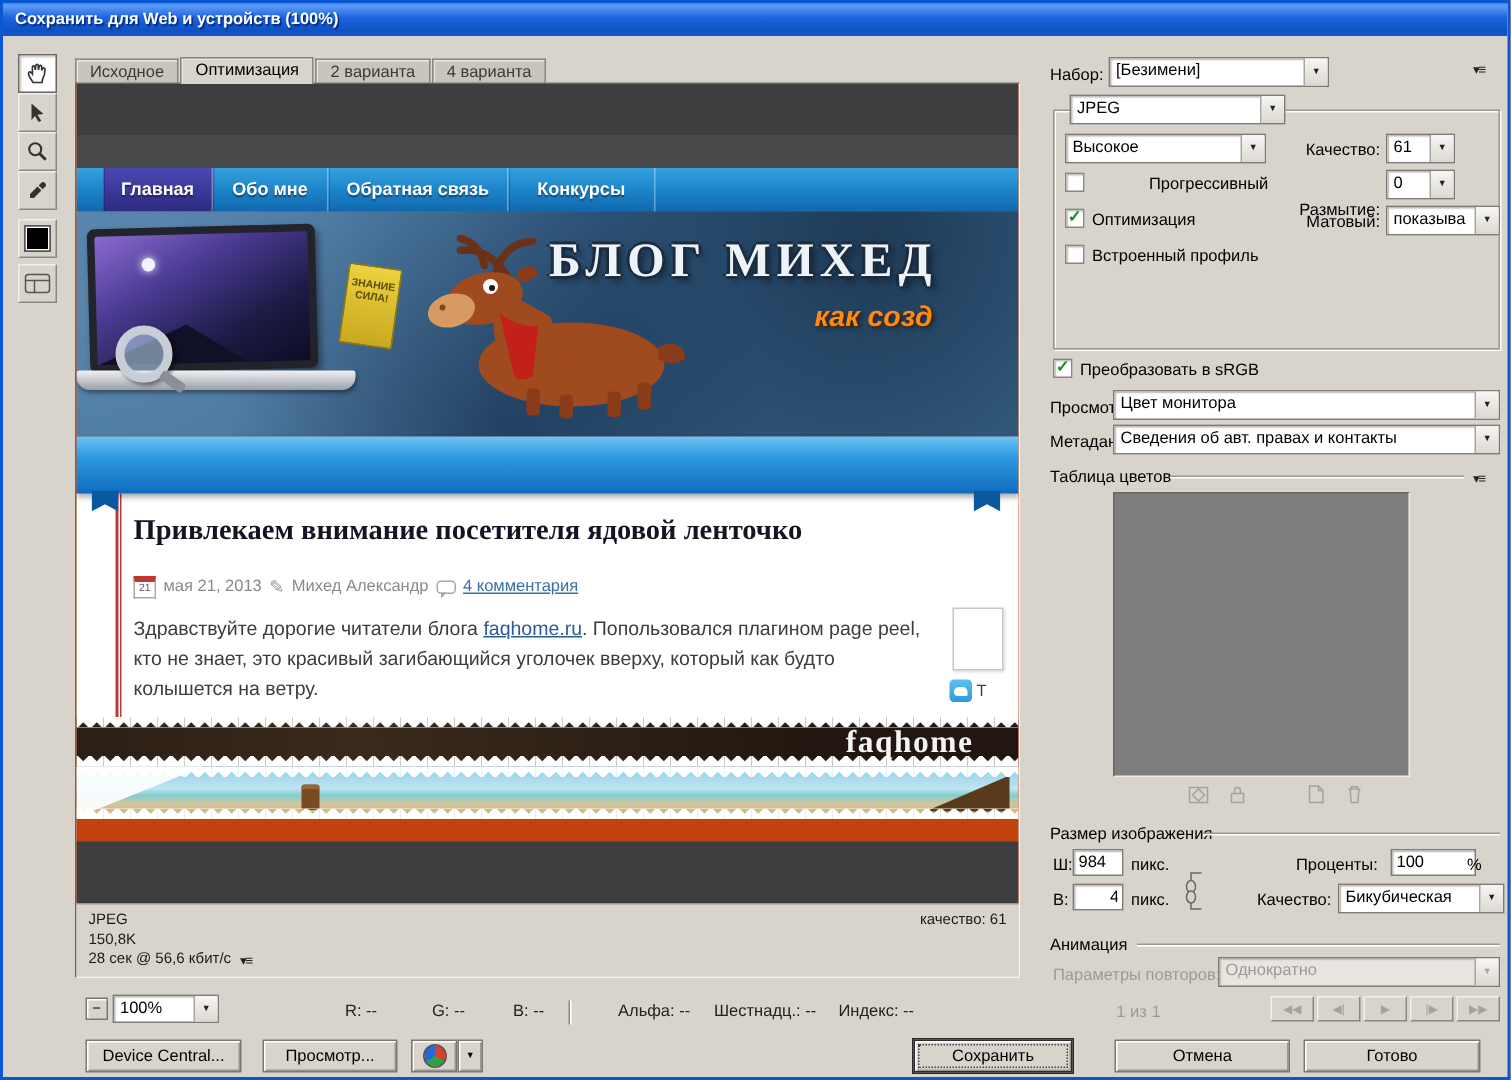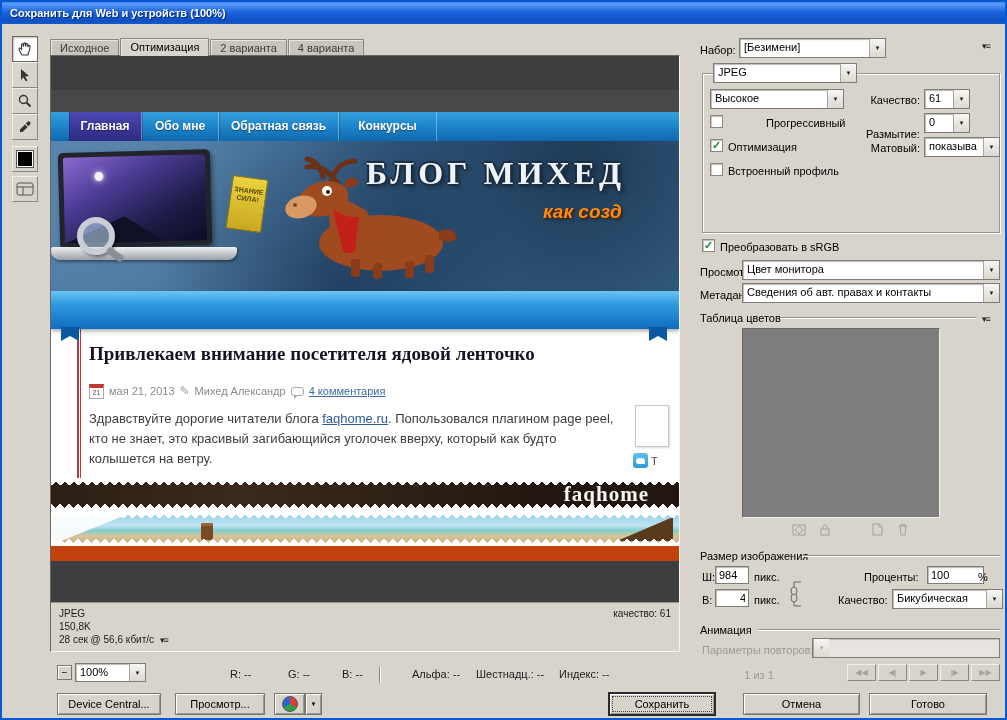--- a/index.html
+++ b/index.html
@@ -373,21 +373,21 @@
       <span class="arrow"></span>
   </div>
   <span class="lbl" style="left:860px;top:91px;width:58px;text-align:right">Качество:</span>
   <div class="dd" style="left:922px;top:87px;width:46px">
     <span class="txt">61</span>
       <span class="arrow"></span>
   </div>
 
   <div class="cb" style="left:708px;top:113px"></div>
   <span class="lbl" style="left:764px;top:114px">Прогрессивный</span>
-  <span class="lbl" style="left:864px;top:125px;width:54px;text-align:left">Размытие:</span>
+  <span class="lbl" style="left:864px;top:131px;width:54px;text-align:right">Размытие:</span>
   <div class="dd" style="left:922px;top:111px;width:46px">
     <span class="txt">0</span>
       <span class="arrow"></span>
   </div>
 
   <div class="cb" style="left:708px;top:137px"><span>✓</span></div>
   <span class="lbl" style="left:726px;top:138px">Оптимизация</span>
   <span class="lbl" style="left:866px;top:139px;width:52px;text-align:right">Матовый:</span>
   <div class="dd" style="left:922px;top:135px;width:76px">
     <span class="txt">показыва</span>
@@ -460,20 +460,21 @@
   <span class="lbl" style="left:836px;top:591px">Качество:</span>
   <div class="dd" style="left:890px;top:587px;width:111px">
     <span class="txt">Бикубическая</span>
       <span class="arrow"></span>
   </div>
 
   <span class="lbl" style="left:698px;top:621px">Анимация</span>
   <div class="hline" style="left:756px;top:627px;width:242px"></div>
   <span class="lbl dis" style="left:700px;top:641px">Параметры повторов:</span>
   <div class="dd disabled" style="left:810px;top:636px;width:188px">
+    <span class="txt">Однократно</span>
       <span class="arrow"></span>
   </div>
   <span class="lbl dis" style="left:712px;top:666px;width:90px;text-align:center">1 из 1</span>
   <div class="pbtn" style="left:845px;top:662px">◀◀</div>
   <div class="pbtn" style="left:876px;top:662px">◀|</div>
   <div class="pbtn" style="left:907px;top:662px">▶</div>
   <div class="pbtn" style="left:938px;top:662px">|▶</div>
   <div class="pbtn" style="left:969px;top:662px">▶▶</div>
 
 </div>

